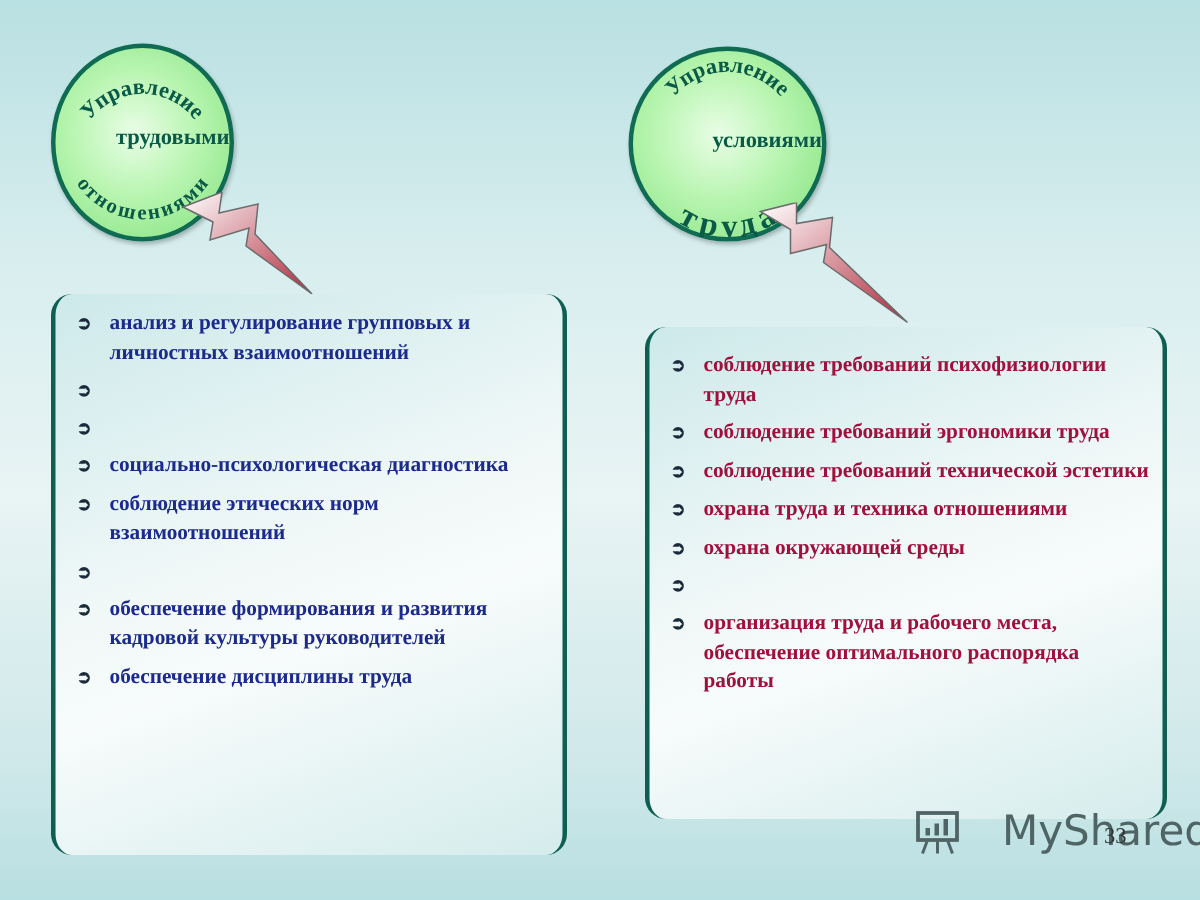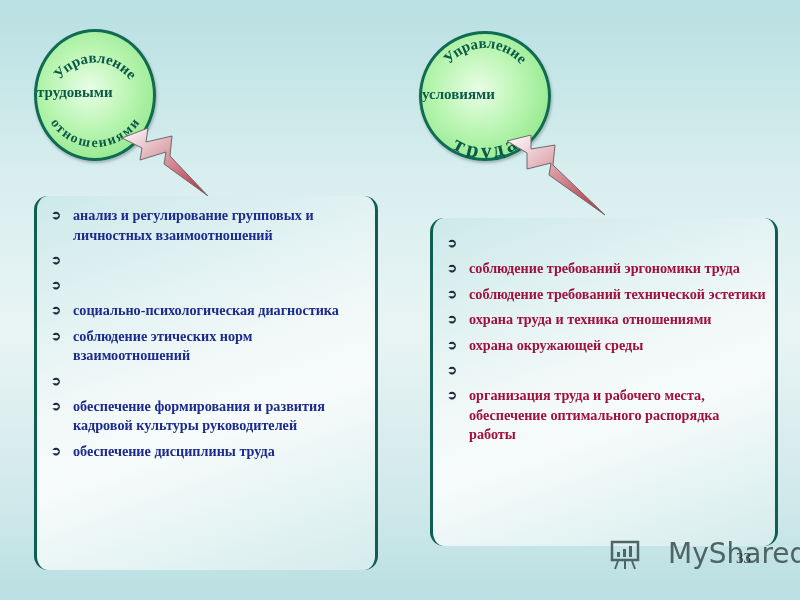--- a/index.html
+++ b/index.html
@@ -9,21 +9,21 @@
     font-family: "Liberation Serif", serif;
   }
   .badge {
     position: absolute; border-radius: 50%;
     background: radial-gradient(circle at 45% 45%, #e9fde6 0%, #b8f5b0 45%, #7fe07c 100%);
     border: 3px solid #0f6b52;
     box-shadow: 1px 2px 3px rgba(0,0,0,0.25);
   }
   .badge svg { position: absolute; left: 0; top: 0; }
   .badge .center-word {
-    position: absolute; left: 0; right: 0; text-align: left;
+    position: absolute; left: 0; right: 0; text-align: right;
     font-weight: bold; color: #0a5a47; font-family: "Liberation Serif", serif;
     text-shadow: 0 0 1px #d6ffd0;
   }
   .bolt { position: absolute; }
   .panel {
     position: absolute;
     background: linear-gradient(160deg, #cde9ea 0%, #f1f8f8 45%, #f7fbfb 60%, #d5ecec 100%);
     border-left: 3px solid #0f5e52; border-right: 3px solid #0f5e52;
     border-radius: 14px;
   }
@@ -135,20 +135,21 @@
         <span class="bullet">➲</span>
         <span>обеспечение дисциплины труда</span>
       </li>
   </ul>
 </div>
 
 <div class="panel right" style="left:430px; top:218px; width:348px; height:328px; padding:16px 6px 0 0; box-sizing:border-box;">
   <ul>
     <li>
         <span class="bullet">➲</span>
+        <span>соблюдение требований психофизиологии труда</span>
       </li>
     <li>
         <span class="bullet">➲</span>
         <span>соблюдение требований эргономики труда</span>
       </li>
     <li>
         <span class="bullet">➲</span>
         <span>соблюдение требований технической эстетики</span>
       </li>
     <li>

